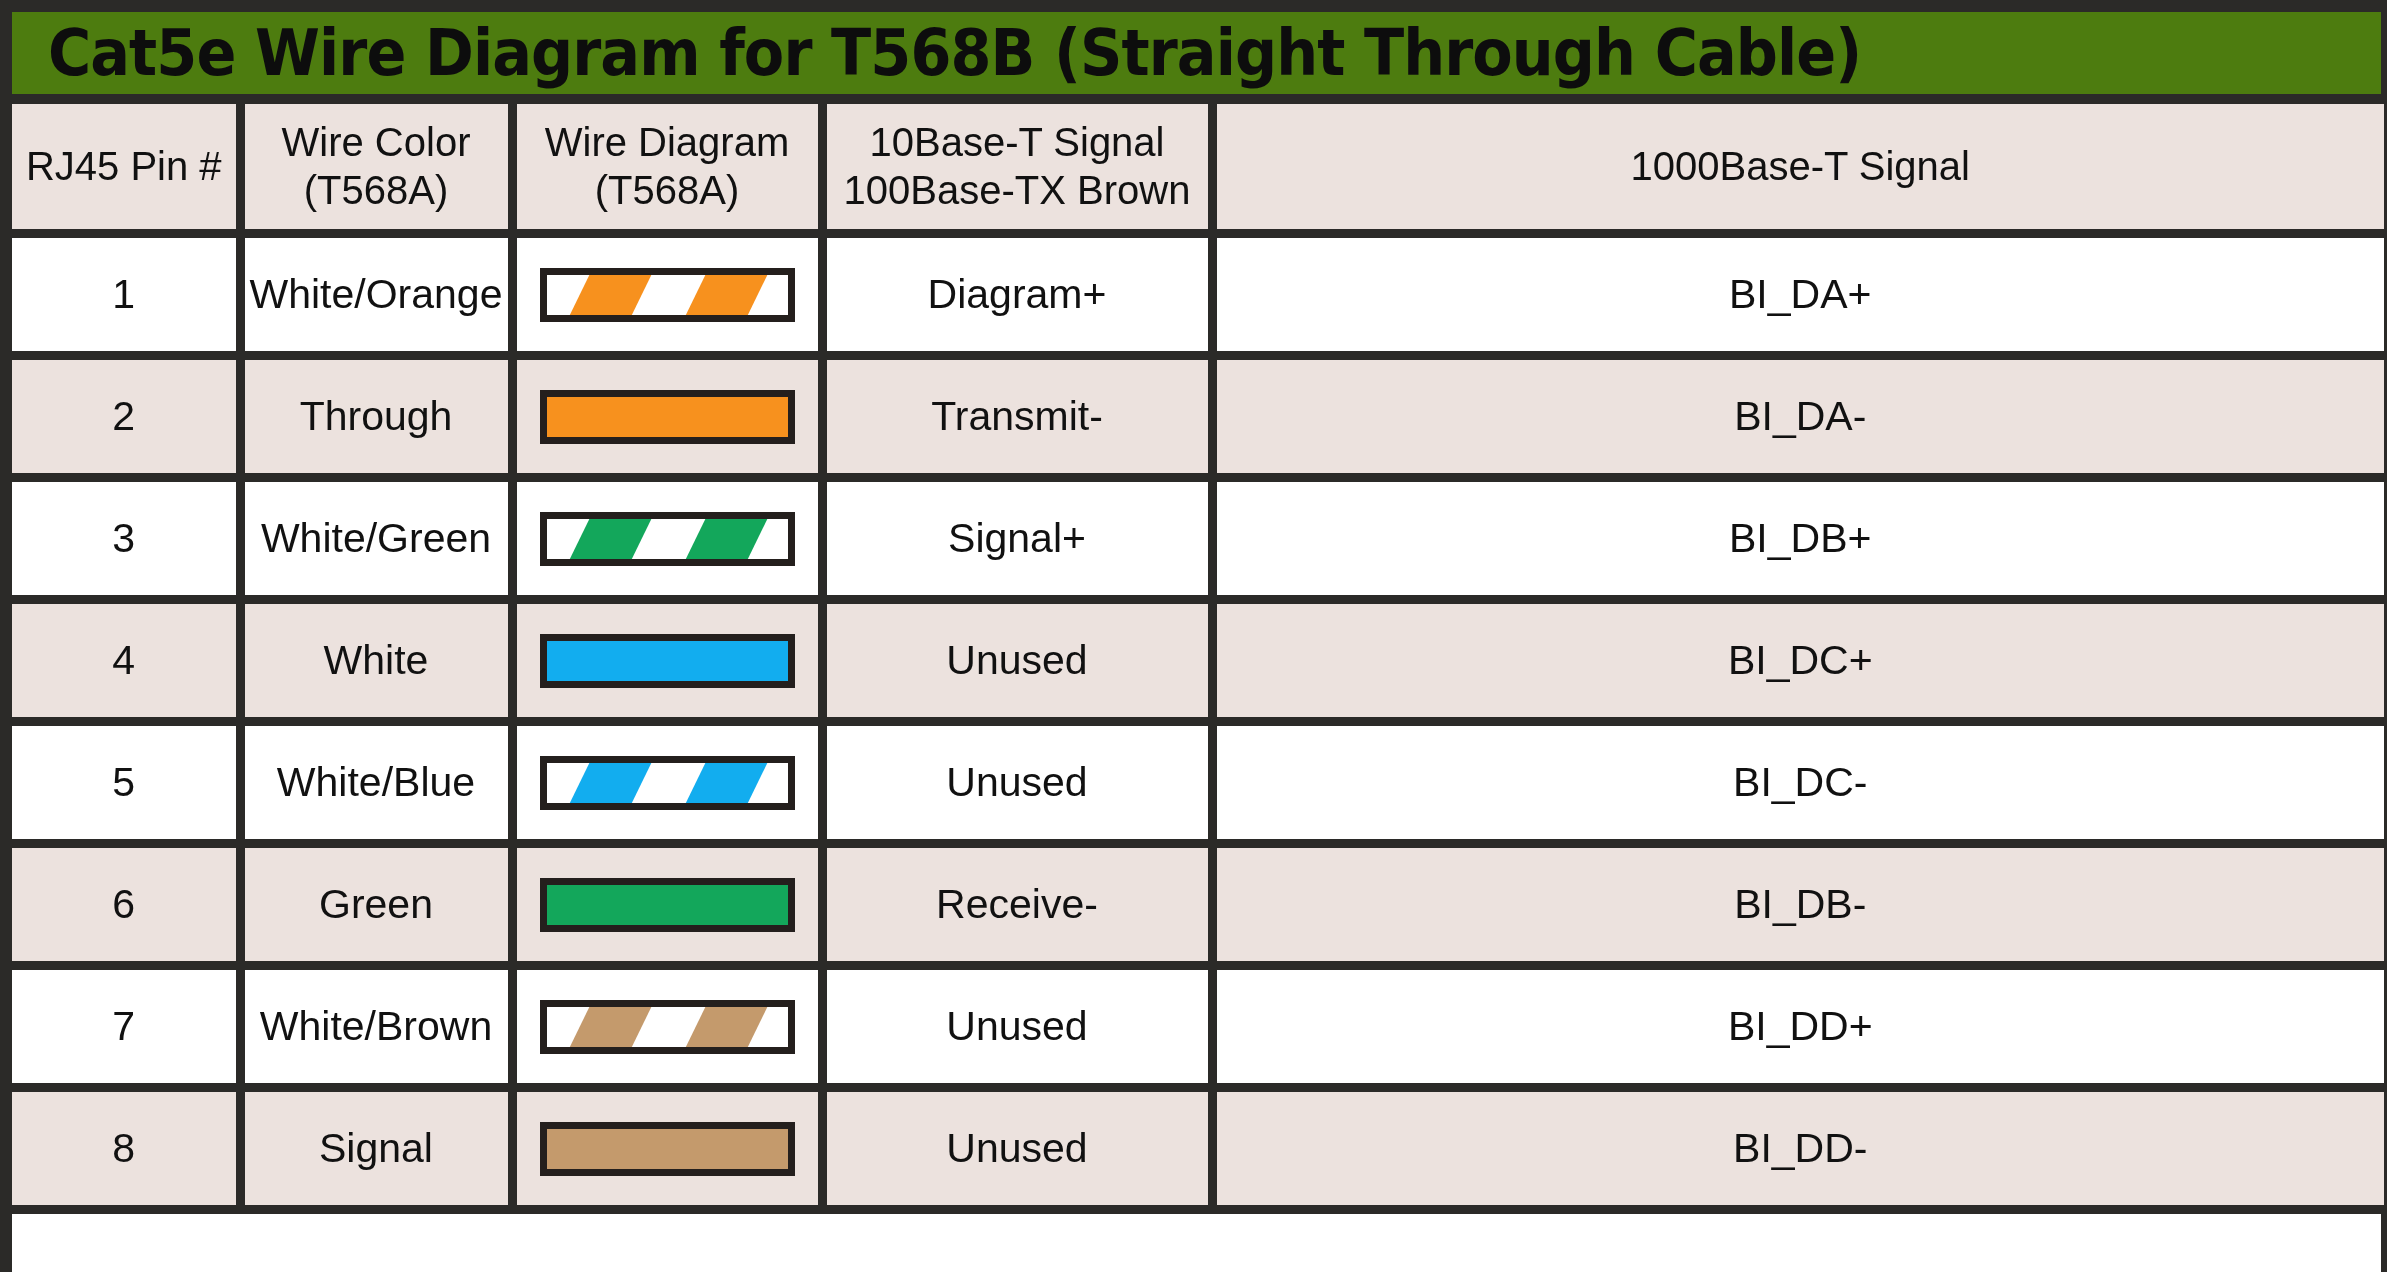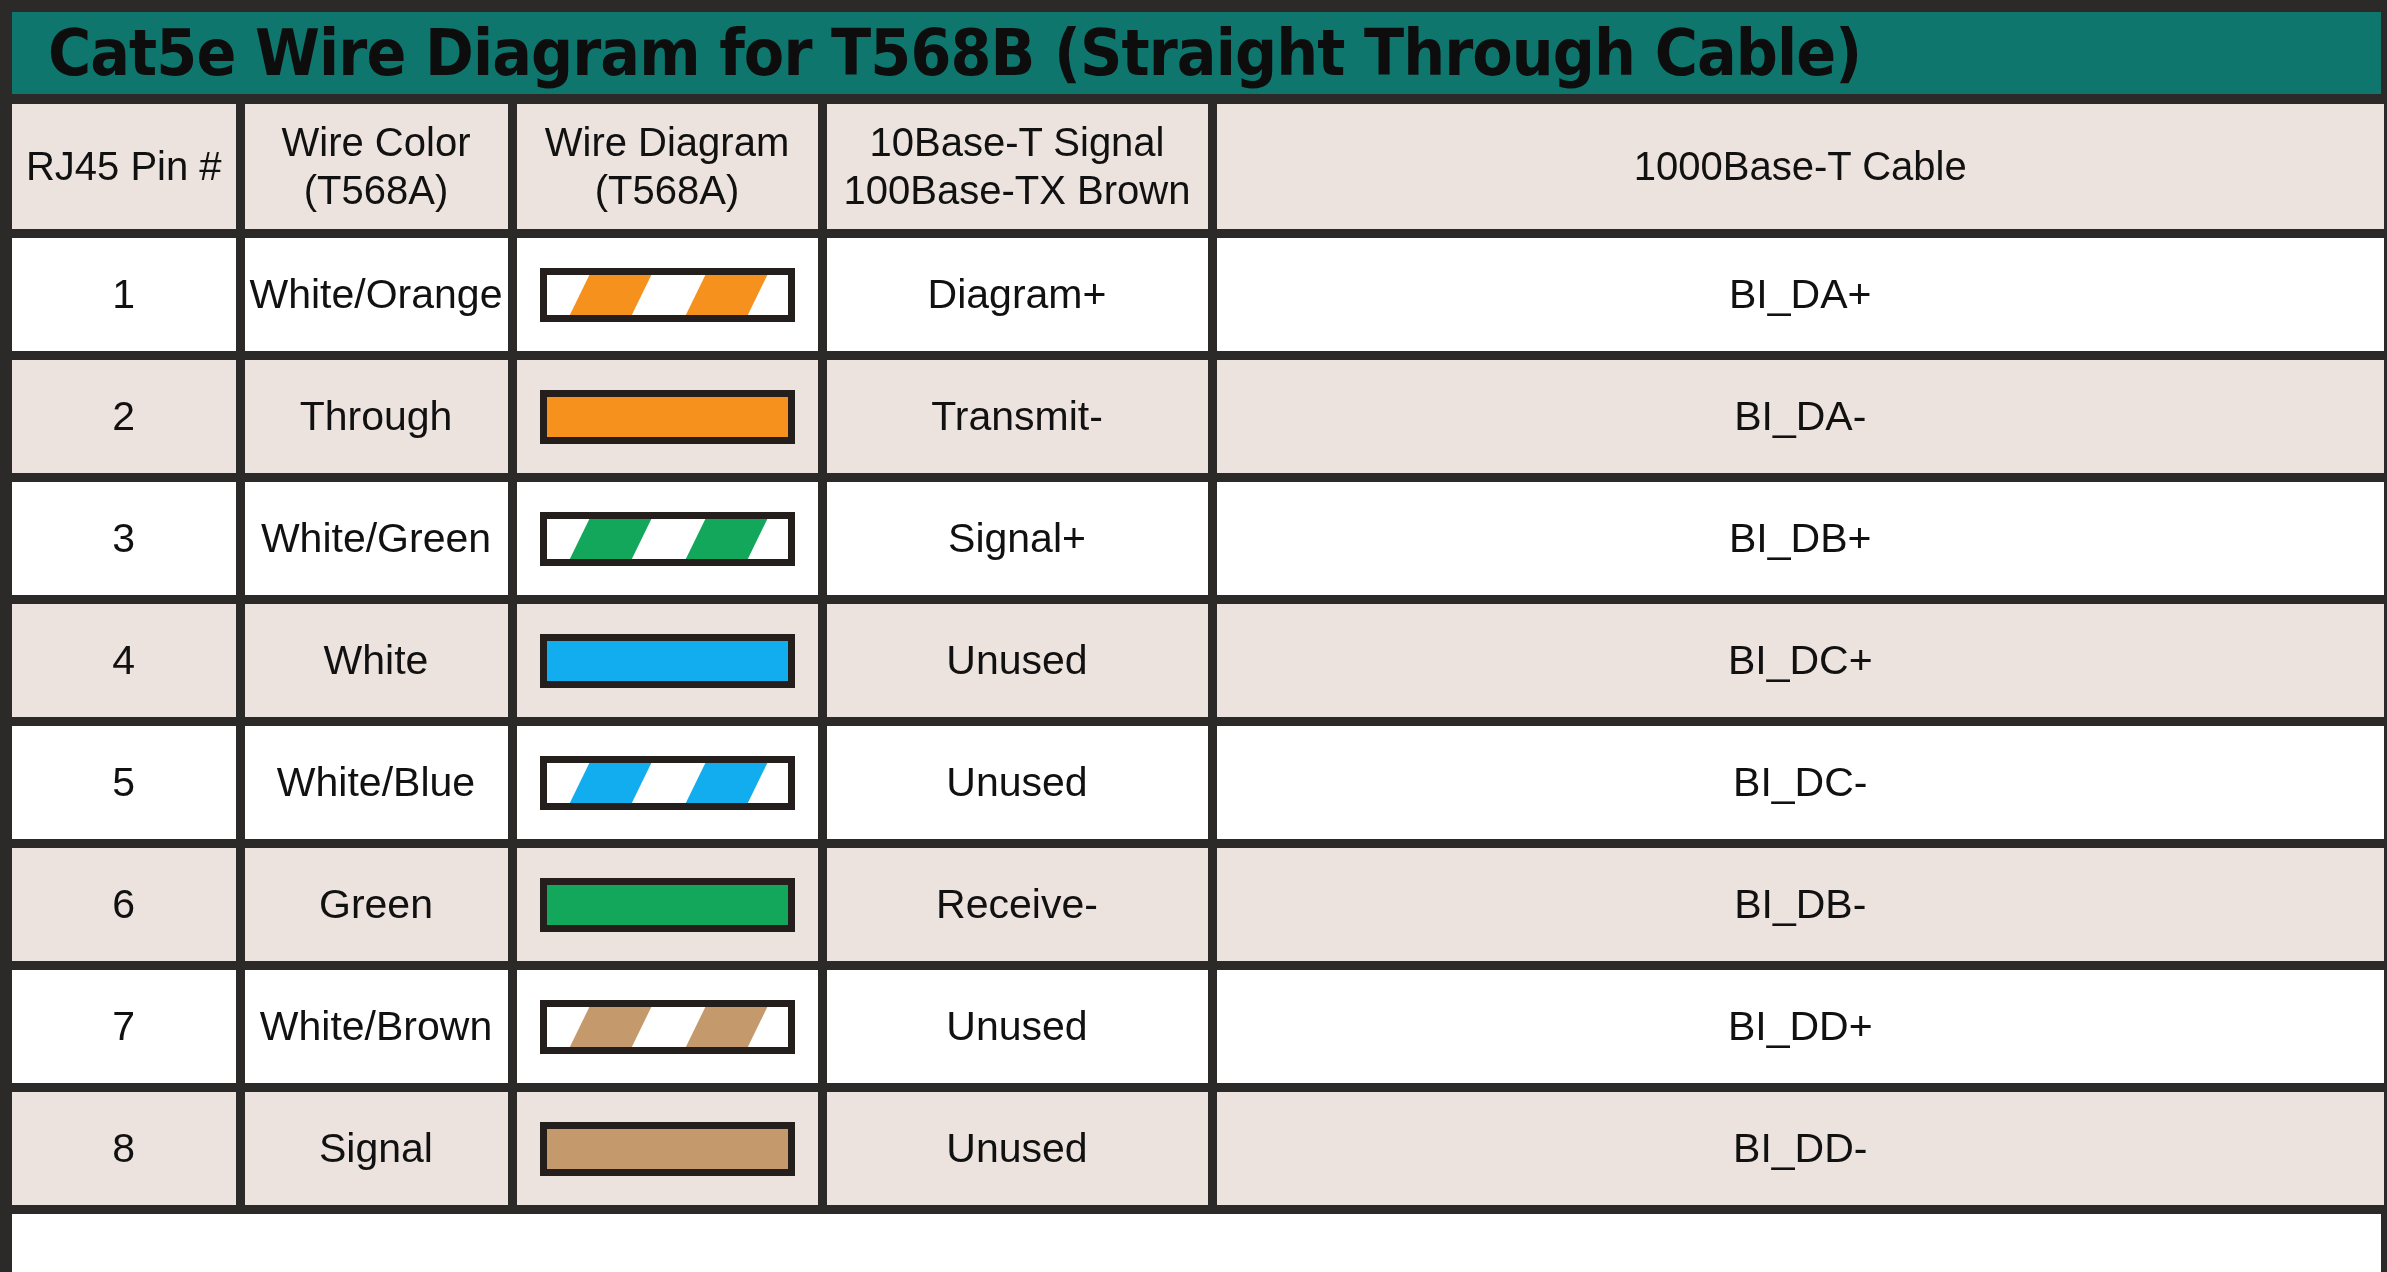--- a/index.html
+++ b/index.html
@@ -17,21 +17,21 @@
     border-top:12px solid #2b2a28;
     border-right:6px solid #2b2a28;
     background:#ffffff;
   }
 
   
   .title-band{
     height:92px;
     box-sizing:border-box;
     border-bottom:10px solid #2b2a28;
-    background:#0f766e;
+    background:#4d7c0f;
     display:flex;
     align-items:center;
     padding-left:36px;
   }
   .title-text{
     font-family:"DejaVu Sans","Liberation Sans",sans-serif;
     font-weight:bold;
     font-size:64px;
     line-height:1;
     letter-spacing:-1px;
@@ -148,21 +148,21 @@
         </th>
         <th>
           <span class="head-line">Wire Diagram</span>
           <span class="head-line">(T568A)</span>
         </th>
         <th>
           <span class="head-line">10Base-T Signal</span>
           <span class="head-line">100Base-TX Brown</span>
         </th>
         <th>
-          <span class="head-line">1000Base-T Cable</span>
+          <span class="head-line">1000Base-T Signal</span>
         </th>
       </tr>
     </thead>
     <tbody id="table-body">
         <tr class="row-white">
           <td>1</td>
           <td>White/Orange</td>
           <td class="swatch-cell">
             <div class="swatch">
               <div class="fill" style="background: rgb(255, 255, 255);"></div>

